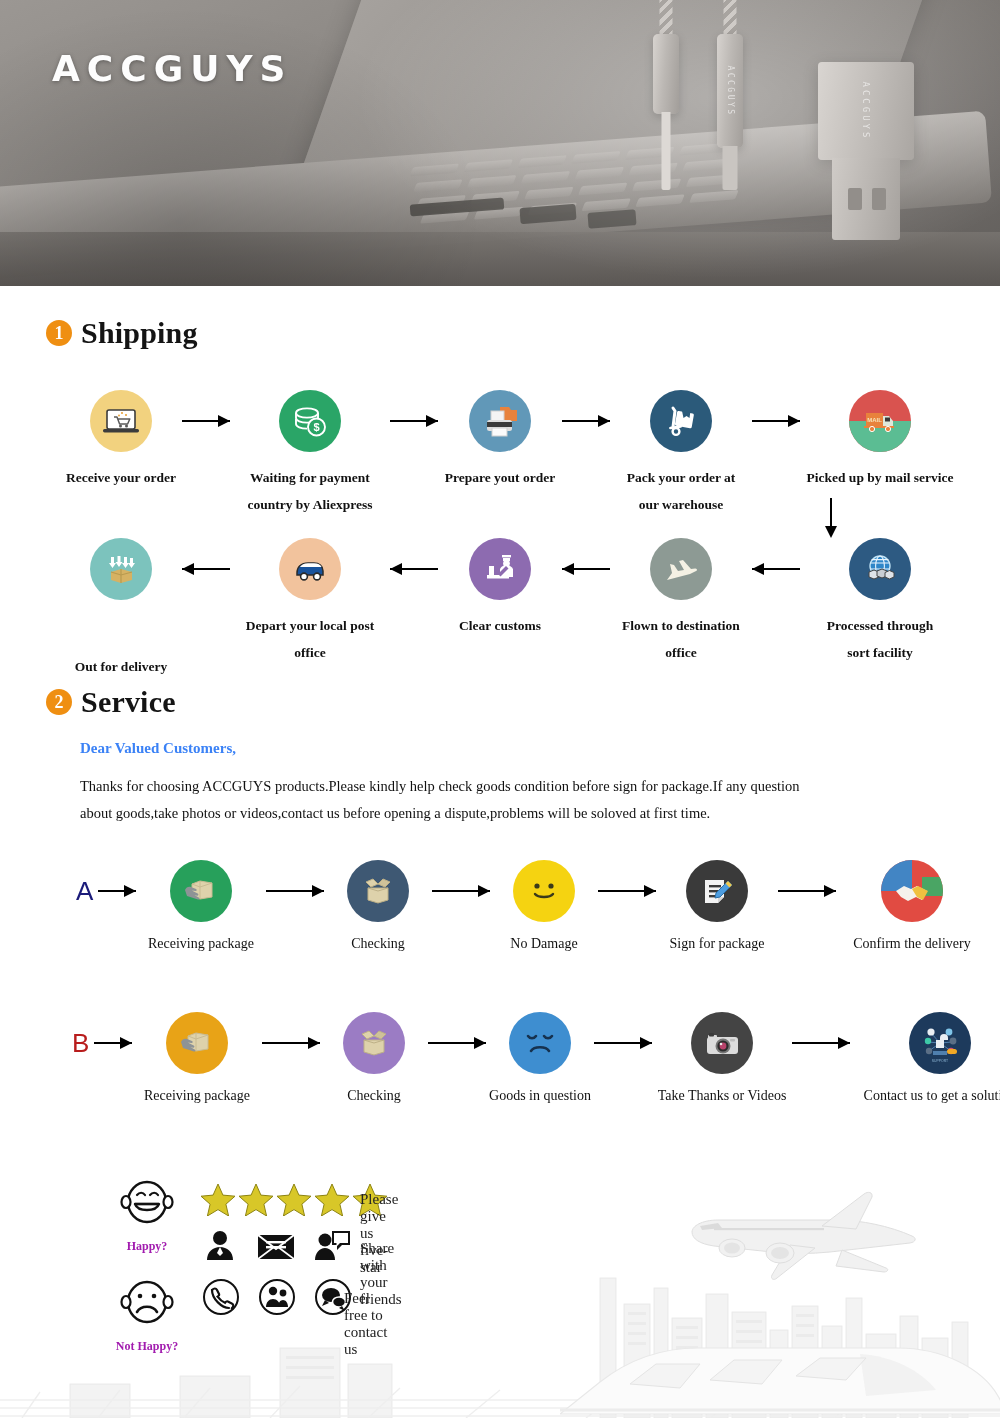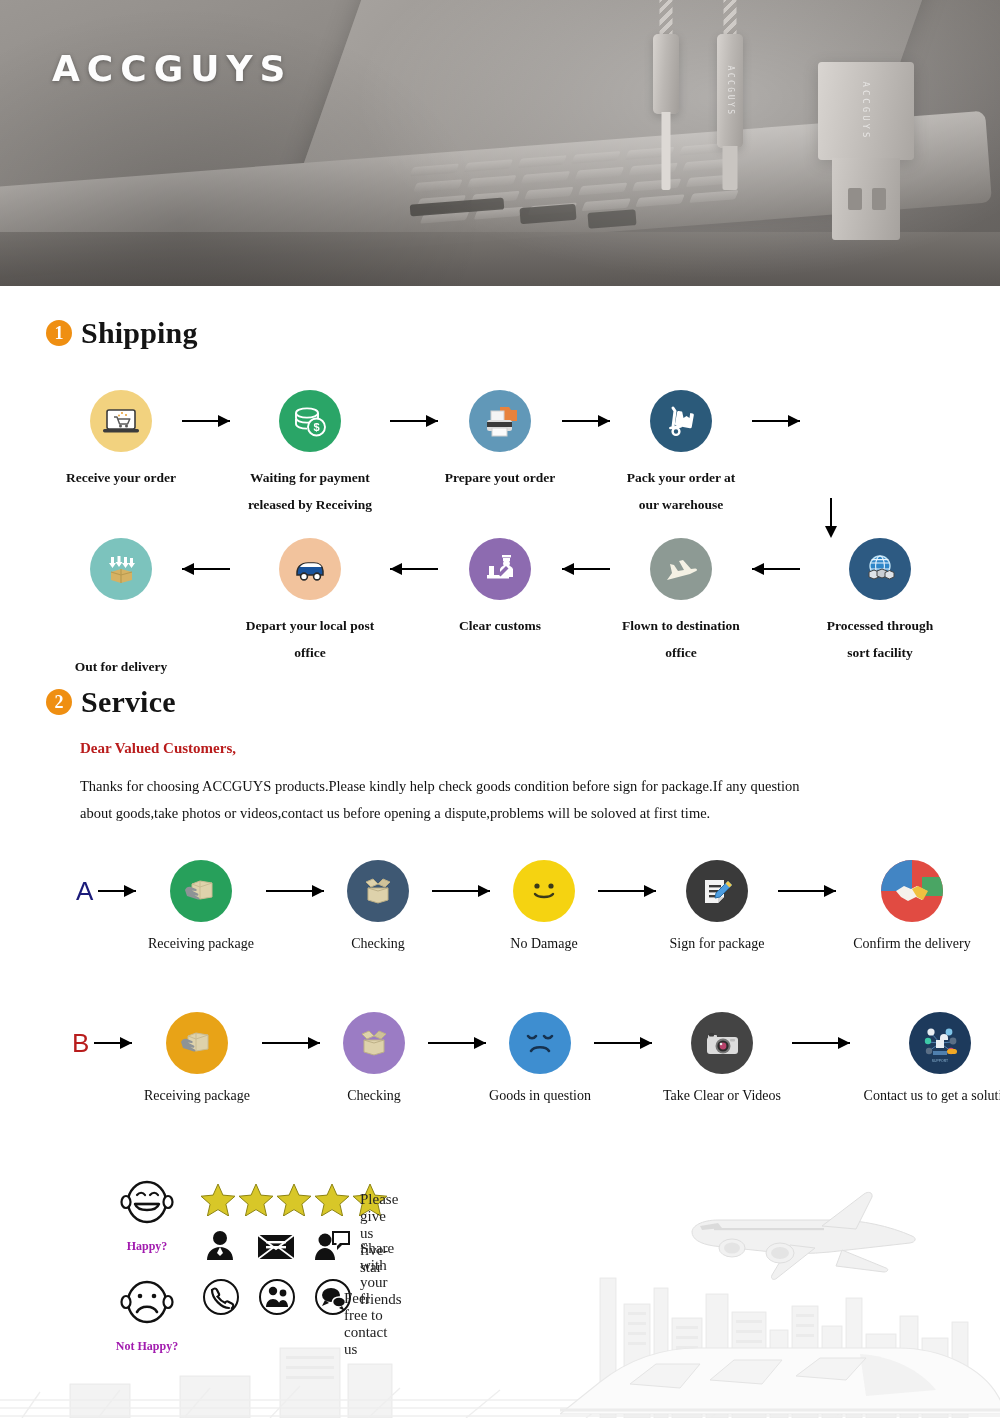--- a/index.html
+++ b/index.html
@@ -230,21 +230,21 @@
     line-height: 62px;
     flex: none;
   }
   .row-letter.a { color: #1b1b7a; }
   .row-letter.b { color: #b81c1c; }
 
   
   #service-text { position: absolute; left: 80px; top: 740px; width: 800px; }
   .greeting {
     font-family: "Liberation Serif", serif;
-    font-weight: 700; font-size: 15px; color: #b91c1c;
+    font-weight: 700; font-size: 15px; color: #3b82f6;
     margin-bottom: 16px;
   }
   .para {
     font-family: "Liberation Serif", serif;
     font-size: 14.5px; color: #111;
     line-height: 27px;
   }
 
   
   #feedback { position: absolute; left: 92px; top: 1178px; }
@@ -369,21 +369,21 @@
     <div class="circle" style="background:#2aa567;">
       <svg width="42" height="42" viewBox="0 0 42 42">
         <ellipse cx="18" cy="13" rx="11" ry="4.6" fill="none" stroke="#fff" stroke-width="1.9"></ellipse>
         <path d="M7 13v5c0 2.6 4.9 4.6 11 4.6s11-2 11-4.6v-5" fill="none" stroke="#fff" stroke-width="1.9"></path>
         <path d="M7 19v5c0 2.6 4.9 4.6 11 4.6" fill="none" stroke="#fff" stroke-width="1.9"></path>
         <circle cx="27.5" cy="27" r="8.5" fill="#2aa567" stroke="#fff" stroke-width="1.9"></circle>
         <text x="27.5" y="31.2" font-family="Liberation Sans, sans-serif" font-size="11" font-weight="700" fill="#fff" text-anchor="middle">$</text>
       </svg>
     </div>
     <div class="step-label">Waiting for payment
-released by Receiving</div>
+country by Aliexpress</div>
   </div>
 
   <div class="arrow-h" style="width:48px;">
       <div class="shaft"></div>
       <div class="head"></div>
     </div>
 
   <div class="flow-step" style="width:124px;">
     <div class="circle" style="background:#6198b8;">
       <svg width="44" height="44" viewBox="0 0 44 44">
@@ -414,20 +414,35 @@
     </div>
     <div class="step-label">Pack your order at
 our warehouse</div>
   </div>
 
   <div class="arrow-h" style="width:48px;">
       <div class="shaft"></div>
       <div class="head"></div>
     </div>
 
+  <div class="flow-step" style="width:160px;">
+    <div class="circle" style="background:#d9534f;">
+      <div style="position:absolute;left:0;bottom:0;width:100%;height:50%;background:#5bbd93;"></div>
+      <svg width="44" height="44" viewBox="0 0 44 44" style="position:relative;">
+        <rect x="8" y="14" width="17" height="13" fill="#e8823c"></rect>
+        <path d="M25 17h6l4 5v5h-10z" fill="#dfe8da"></path>
+        <rect x="27" y="18.5" width="5" height="4" fill="#3a3a3a"></rect>
+        <rect x="6" y="27" width="30" height="2" fill="#e8823c"></rect>
+        <circle cx="14" cy="30" r="2.6" fill="#e8823c" stroke="#fff" stroke-width="1"></circle>
+        <circle cx="30" cy="30" r="2.6" fill="#e8823c" stroke="#fff" stroke-width="1"></circle>
+        <text x="16.5" y="22.5" font-family="Liberation Sans, sans-serif" font-size="6" font-weight="700" fill="#f6e3b8" text-anchor="middle">MAIL</text>
+      </svg>
+    </div>
+    <div class="step-label">Picked up by mail service</div>
+  </div>
 </div>
 
 <div class="arrow-v" style="left:824px; top:498px; height:40px;">
   <div class="shaft"></div>
     <div class="head"></div>
 </div>
 
 <div class="flow-row" id="ship-row2" style="left:60px; top:538px; width:900px;">
 
   <div class="flow-step" style="width:122px;gap:41px;">
@@ -684,21 +699,21 @@
         <rect x="8" y="14" width="9" height="4" rx="1" fill="#d6d6d6"></rect>
         <rect x="7" y="16" width="31" height="17" rx="3" fill="#dcdcdc"></rect>
         <rect x="9" y="12" width="5" height="3.5" rx="1" fill="#3a3a3a"></rect>
         <circle cx="23" cy="25" r="7.5" fill="#777"></circle>
         <circle cx="23" cy="25" r="5.6" fill="#2b2b2b"></circle>
         <circle cx="23" cy="25" r="3.4" fill="#b8436b"></circle>
         <circle cx="21" cy="23" r="1.3" fill="#eaeaea"></circle>
         <rect x="30" y="18" width="5" height="2.6" rx="1" fill="#bdbdbd"></rect>
       </svg>
     </div>
-    <div class="step-label light">Take Clear or Videos</div>
+    <div class="step-label light">Take Thanks or Videos</div>
   </div>
 
   <div class="arrow-h" style="width:58px;">
       <div class="shaft"></div>
       <div class="head"></div>
     </div>
 
   <div class="flow-step" style="width:180px;">
     <div class="circle" style="background:#1d3a5c;">
       <svg width="50" height="50" viewBox="0 0 50 50">

